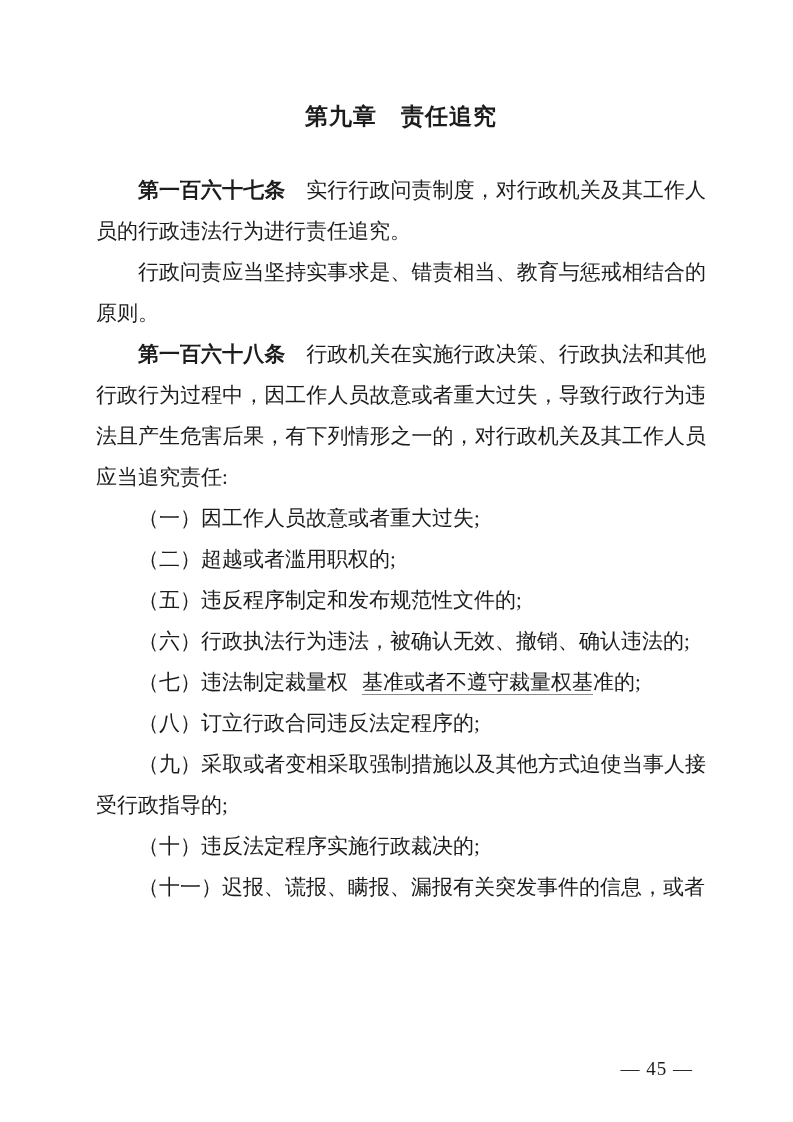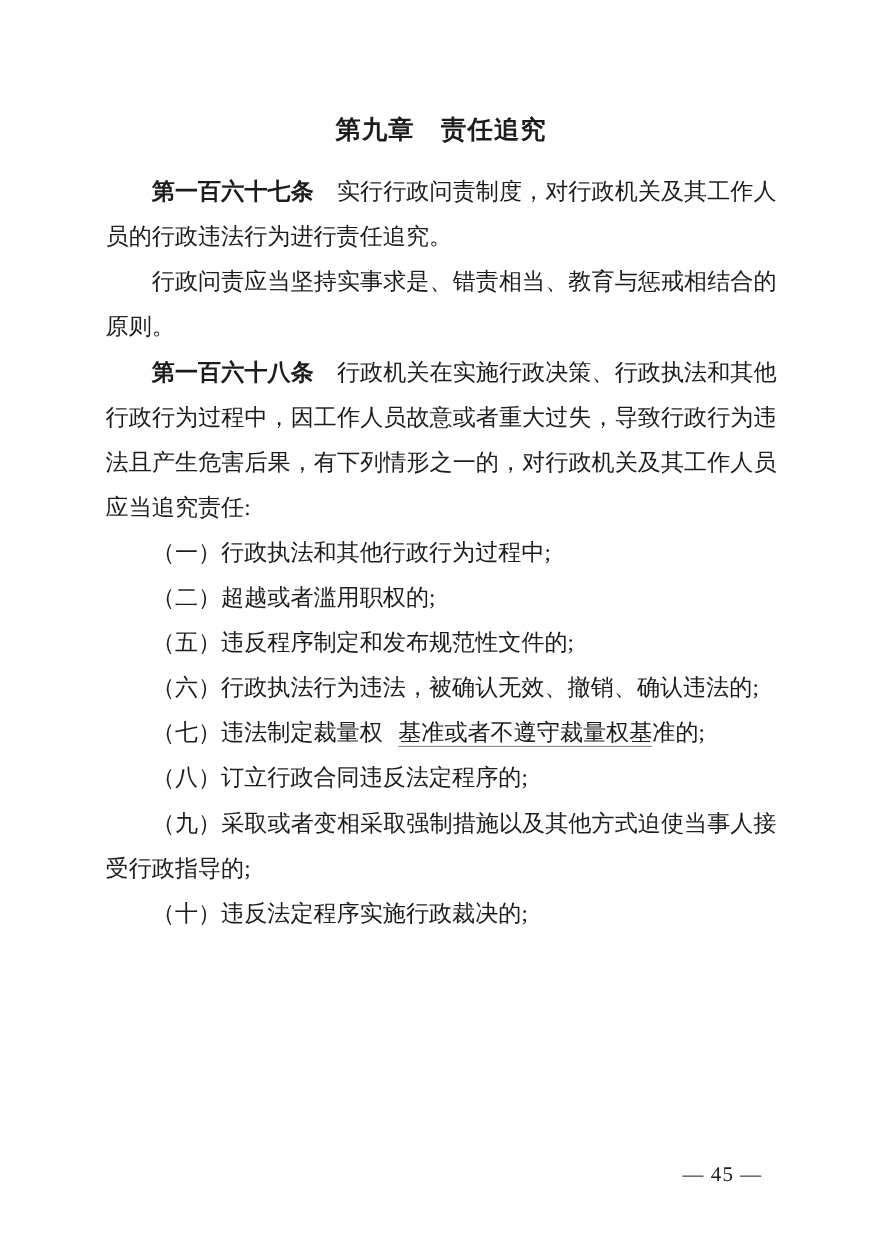--- a/index.html
+++ b/index.html
@@ -14,26 +14,26 @@
     overflow: hidden;
     margin: 0 auto;
   }
   .content {
     position: absolute;
     left: 96px;
     top: 100px;
     width: 610px;
   }
   .chapter-title {
-    font-family: Liberation Serif, serif;
+    font-family: Liberation Mono, monospace;
     font-size: 23px;
     font-weight: bold;
     text-align: center;
     line-height: 36px;
-    margin-bottom: 18px;
+    margin-bottom: 34px;
     letter-spacing: 1px;
   }
   .para {
     font-size: 21px;
     line-height: 41px;
     text-align: justify;
     text-justify: inter-ideograph;
     text-indent: 2em;
     word-break: break-all;
   }
@@ -66,35 +66,36 @@
   <div class="content">
 
     <h1 class="chapter-title">第九章　责任追究</h1>
 
     <p class="para"><span class="art-num">第一百六十七条</span><span>实行行政问责制度，对行政机关及其工作人员的行政违法行为进行责任追究。</span></p>
 
     <p class="para">行政问责应当坚持实事求是、错责相当、教育与惩戒相结合的原则。</p>
 
     <p class="para"><span class="art-num">第一百六十八条</span><span>行政机关在实施行政决策、行政执法和其他行政行为过程中，因工作人员故意或者重大过失，导致行政行为违法且产生危害后果，有下列情形之一的，对行政机关及其工作人员应当追究责任:</span></p>
 
-    <p class="para">（一）行政执法和其他行政行为过程中;</p>
+    <p class="para">（一）因工作人员故意或者重大过失;</p>
 
     <p class="para">（二）超越或者滥用职权的;</p>
 
 
 
     <p class="para">（五）违反程序制定和发布规范性文件的;</p>
 
     <p class="para">（六）行政执法行为违法，被确认无效、撤销、确认违法的;</p>
 
     <p class="para"><span>（七）违法制定裁量权</span><span class="underlined">基准或者不遵守裁量权基</span><span>准的;</span></p>
 
     <p class="para">（八）订立行政合同违反法定程序的;</p>
 
     <p class="para">（九）采取或者变相采取强制措施以及其他方式迫使当事人接受行政指导的;</p>
 
     <p class="para">（十）违反法定程序实施行政裁决的;</p>
 
+    <p class="para">（十一）迟报、谎报、瞒报、漏报有关突发事件的信息，或者</p>
 
   </div>
 
   <div class="page-number">— 45 —</div>
 </div>
 
 </body></html>

